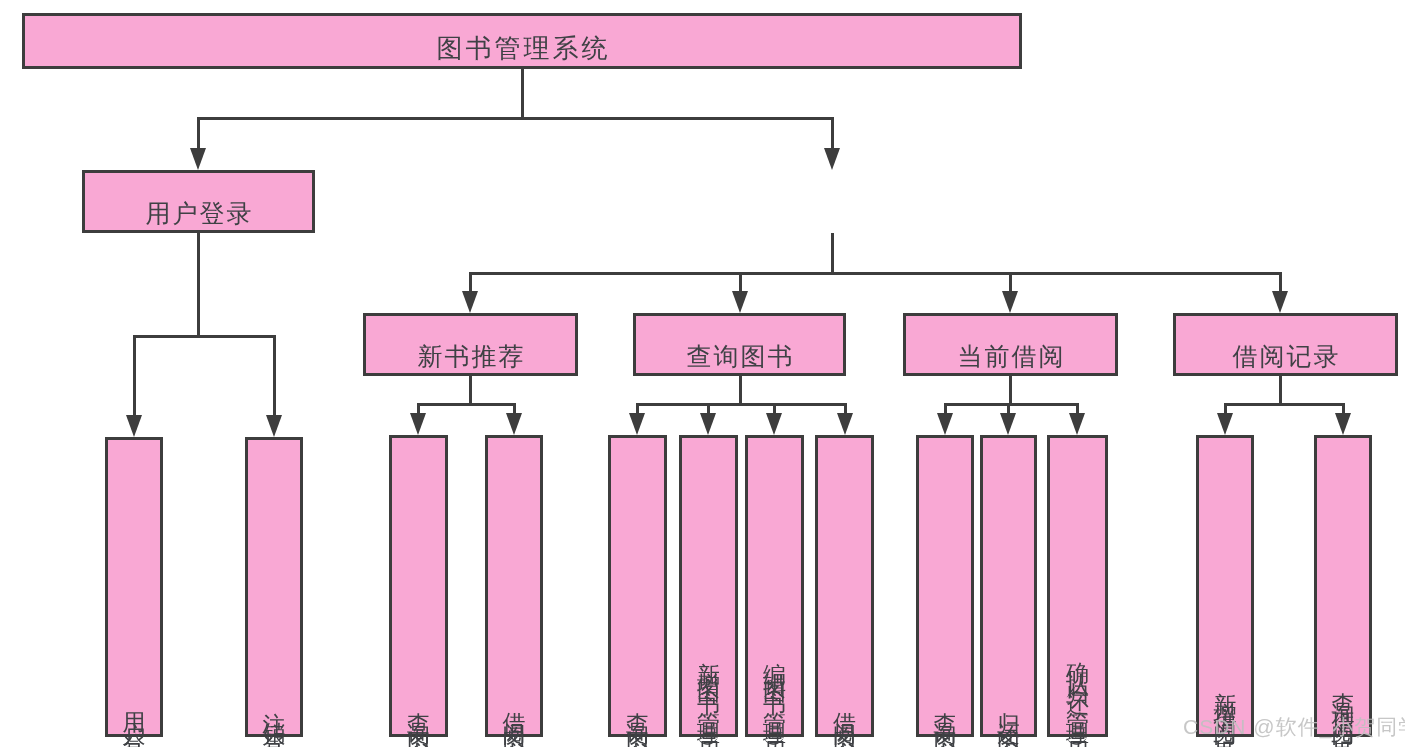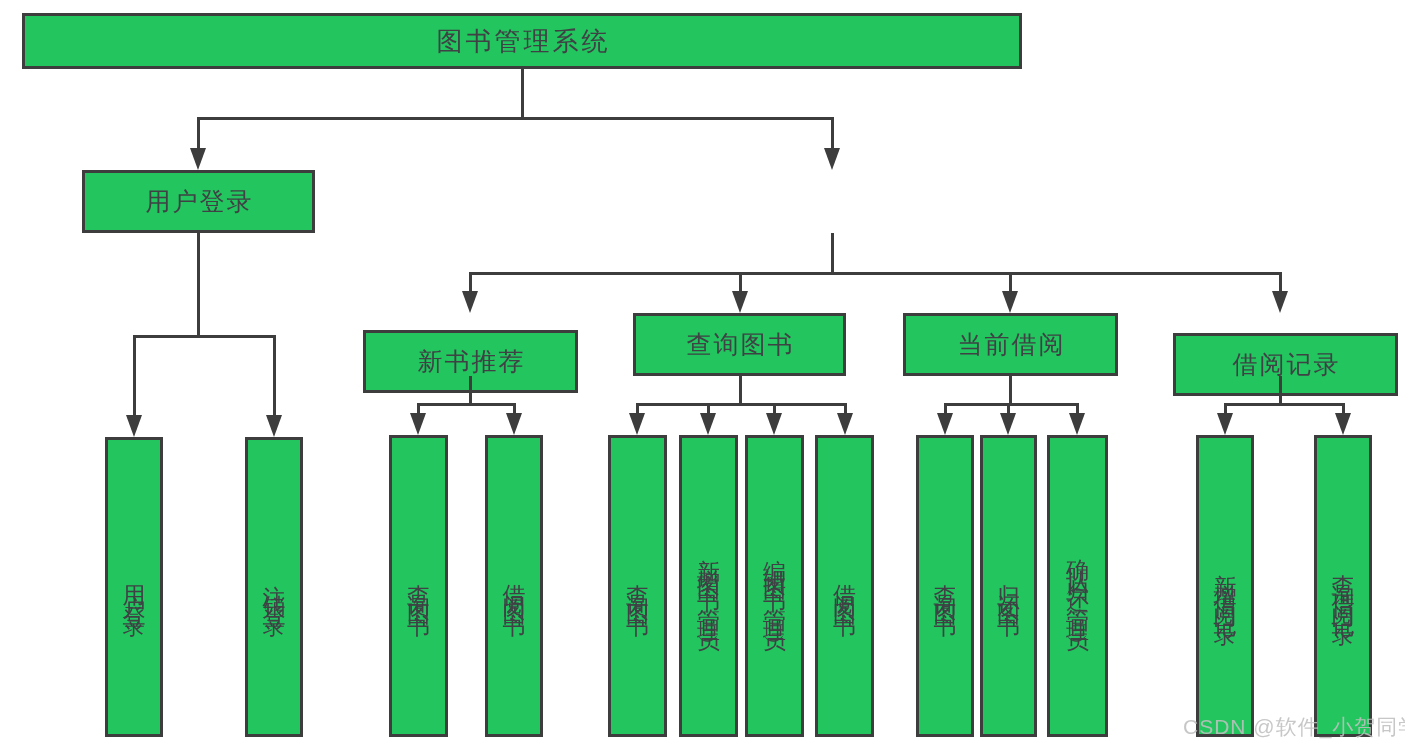--- a/index.html
+++ b/index.html
@@ -15,23 +15,23 @@
     height: 747px;
     background: var(--bg);
     overflow: hidden;
     font-family: "Liberation Sans", "DejaVu Sans", sans-serif;
     color: var(--text);
   }
   .box {
     position: absolute;
     box-sizing: border-box;
     border: 3px solid var(--line);
-    background: #22c55e;
+    background: #f9a8d4;
     display: flex;
-    align-items: center;
+    align-items: flex-end;
     justify-content: center;
     white-space: nowrap;
   }
   .h-label { font-size: 25px; letter-spacing: 2px; text-indent: 2px; }
   .root-label { font-size: 26px; letter-spacing: 3px; text-indent: 3px; }
   .leaf span {
     writing-mode: vertical-rl;
     text-orientation: mixed;
     font-size: 23px;
     letter-spacing: 10px;
@@ -63,30 +63,30 @@
 <div id="canvas">
 
   <div class="box root-label" style="left:22px; top:13px; width:1000px; height:56px;">
     <span>图书管理系统</span>
   </div>
 
   <div class="box h-label" style="left:82px; top:170px; width:233px; height:63px;">
     <span>用户登录</span>
   </div>
 
-  <div class="box h-label" style="left:363px; top:313px; width:215px; height:63px;margin-top:17px;">
+  <div class="box h-label" style="left:363px; top:313px; width:215px; height:63px;">
     <span>新书推荐</span>
   </div>
   <div class="box h-label" style="left:633px; top:313px; width:213px; height:63px;">
     <span>查询图书</span>
   </div>
   <div class="box h-label" style="left:903px; top:313px; width:215px; height:63px;">
     <span>当前借阅</span>
   </div>
-  <div class="box h-label" style="left:1173px; top:313px; width:225px; height:63px;margin-top:20px;">
+  <div class="box h-label" style="left:1173px; top:313px; width:225px; height:63px;">
     <span>借阅记录</span>
   </div>
 
   <div class="box leaf" style="left:105px; top:437px; width:58px; height:300px;">
     <span>用户登录</span>
   </div>
   <div class="box leaf" style="left:245px; top:437px; width:58px; height:300px;">
     <span>注销登录</span>
   </div>
 

